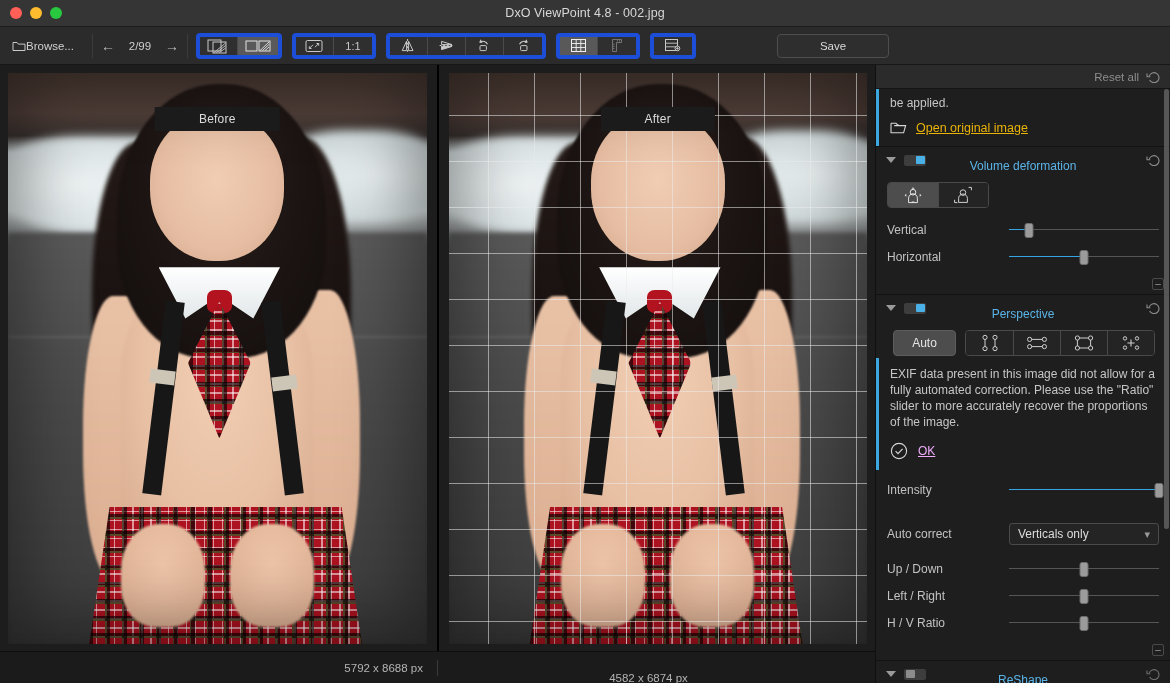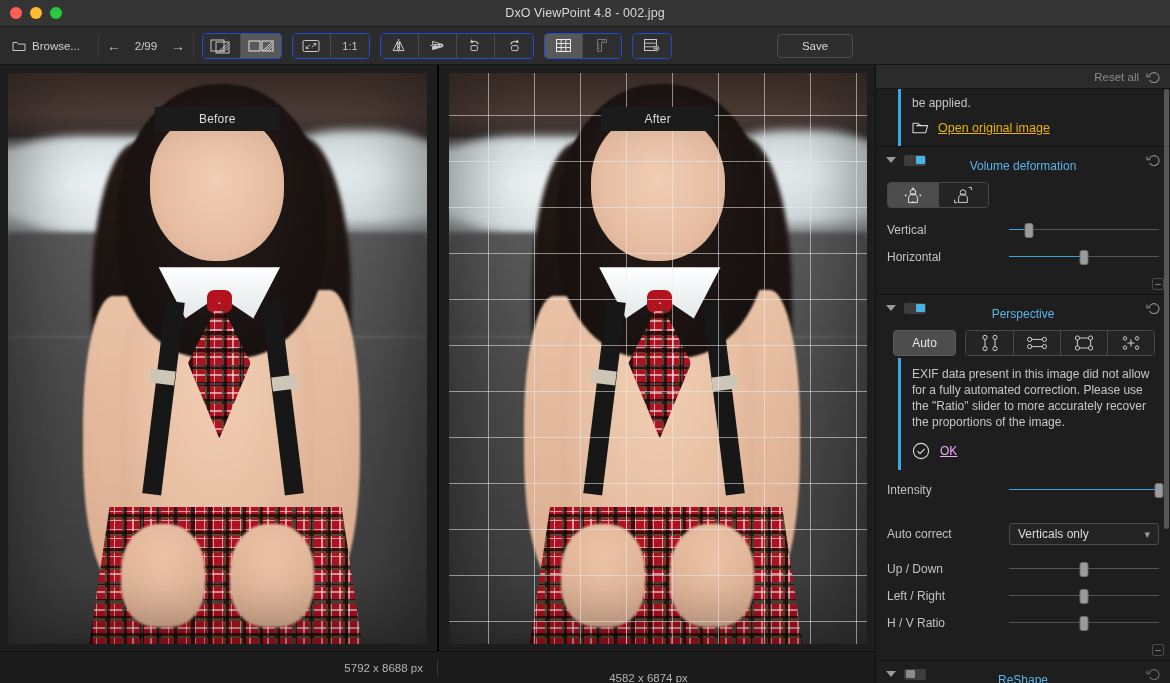--- a/index.html
+++ b/index.html
@@ -27,41 +27,41 @@
     font-size:12.5px; color:#d7d7d7; letter-spacing:.1px; pointer-events:none;
   }
 
   
   .toolbar{
     height:38px; flex:0 0 38px; background:#2b2b2b;
     display:flex; align-items:center; gap:0; padding:0 0 0 8px;
     border-bottom:1px solid #161616; position:relative;
   }
   .tb-browse{
-    display:flex; align-items:center; gap:6px;
+    display:flex; align-items:center; gap:0;
     font-size:11.5px; color:#cfcfcf; padding:4px 10px 4px 4px; border-radius:3px;
   }
   .vsep{ width:1px; height:24px; background:#3c3c3c; margin:0 8px; }
   .tb-nav{ display:flex; align-items:center; gap:12px; font-size:11.5px; color:#bdbdbd; }
   .tb-nav .arrow{ font-size:14px; color:#bdbdbd; line-height:1; }
   .counter{ min-width:26px; text-align:center; font-size:11.5px; color:#cfcfcf; }
 
-  .seg{ display:flex; border:1px solid #1d4ed8; border-radius:4px; overflow:hidden; height:26px; }
+  .seg{ display:flex; border:4px solid #1d4ed8; border-radius:4px; overflow:hidden; height:26px; }
   .seg .btn{
     display:flex; align-items:center; justify-content:center;
     min-width:38px; padding:0 7px; background:#2f2f2f; border-right:1px solid #4a4a4a;
     font-size:11px; color:#c8c8c8;
   }
   .seg .btn:last-child{ border-right:none; }
   .seg .btn.on{ background:#595959; }
   .seg .btn.dim svg{ opacity:.45; }
   .grp{ margin-left:10px; }
 
   .save-btn{
-    position:absolute; left:777px; top:7px; width:76px; height:24px;
+    position:absolute; left:777px; top:7px; width:112px; height:24px;
     border:1px solid #4e4e4e; border-radius:4px; background:#2e2e2e;
     display:flex; align-items:center; justify-content:center;
     font-size:11.5px; color:#d9d9d9;
   }
 
   
   .body{ flex:1 1 auto; display:flex; min-height:0; }
 
   
   .viewer{ position:relative; flex:1 1 auto; background:#1d1d1d; display:flex; flex-direction:column; }
@@ -165,21 +165,21 @@
 
   .sec{ border-bottom:1px solid #121212; }
   .sec-head{ height:26px; display:flex; align-items:center; padding:0 10px 0 10px; position:relative; }
   .caret{ width:0;height:0;border-left:5px solid transparent;border-right:5px solid transparent;border-top:6px solid #9a9a9a; margin-right:8px; }
   .toggle{ width:22px; height:11px; border-radius:2px; background:#3d3d3d; position:relative; }
   .toggle i{ position:absolute; top:1.5px; width:9px; height:8px; border-radius:1px; background:#49b0e8; right:1.5px; }
   .toggle.off i{ background:#8c8c8c; left:1.5px; right:auto; }
   .sec-title{ position:absolute; left:0; right:0; text-align:center; font-size:12px; color:#5bb4e8; pointer-events:none;margin-top:11px; }
   .reset-ico{ margin-left:auto; color:#8d8d8d; font-size:13px; line-height:1; }
 
-  .note{ display:flex; padding:0;margin-left:22px; }
+  .note{ display:flex; padding:0; }
   .note-bar{ width:3px; background:#3ba9e0; flex:0 0 3px; }
   .note-body{ padding:6px 12px 10px 11px; font-size:12px; line-height:16px; color:#c6c6c6; }
 
   .link-row{ display:flex; align-items:center; gap:9px; margin-top:9px; }
   .link-txt{ font-size:12.5px; color:#eab308; text-decoration:underline; }
 
   .ok-row{ display:flex; align-items:center; gap:10px; margin-top:12px; }
   .ok-txt{ font-size:12px; color:#f0abfc; text-decoration:underline; }
 
   .sec-body{ padding:9px 11px 10px 11px; position:relative; }

